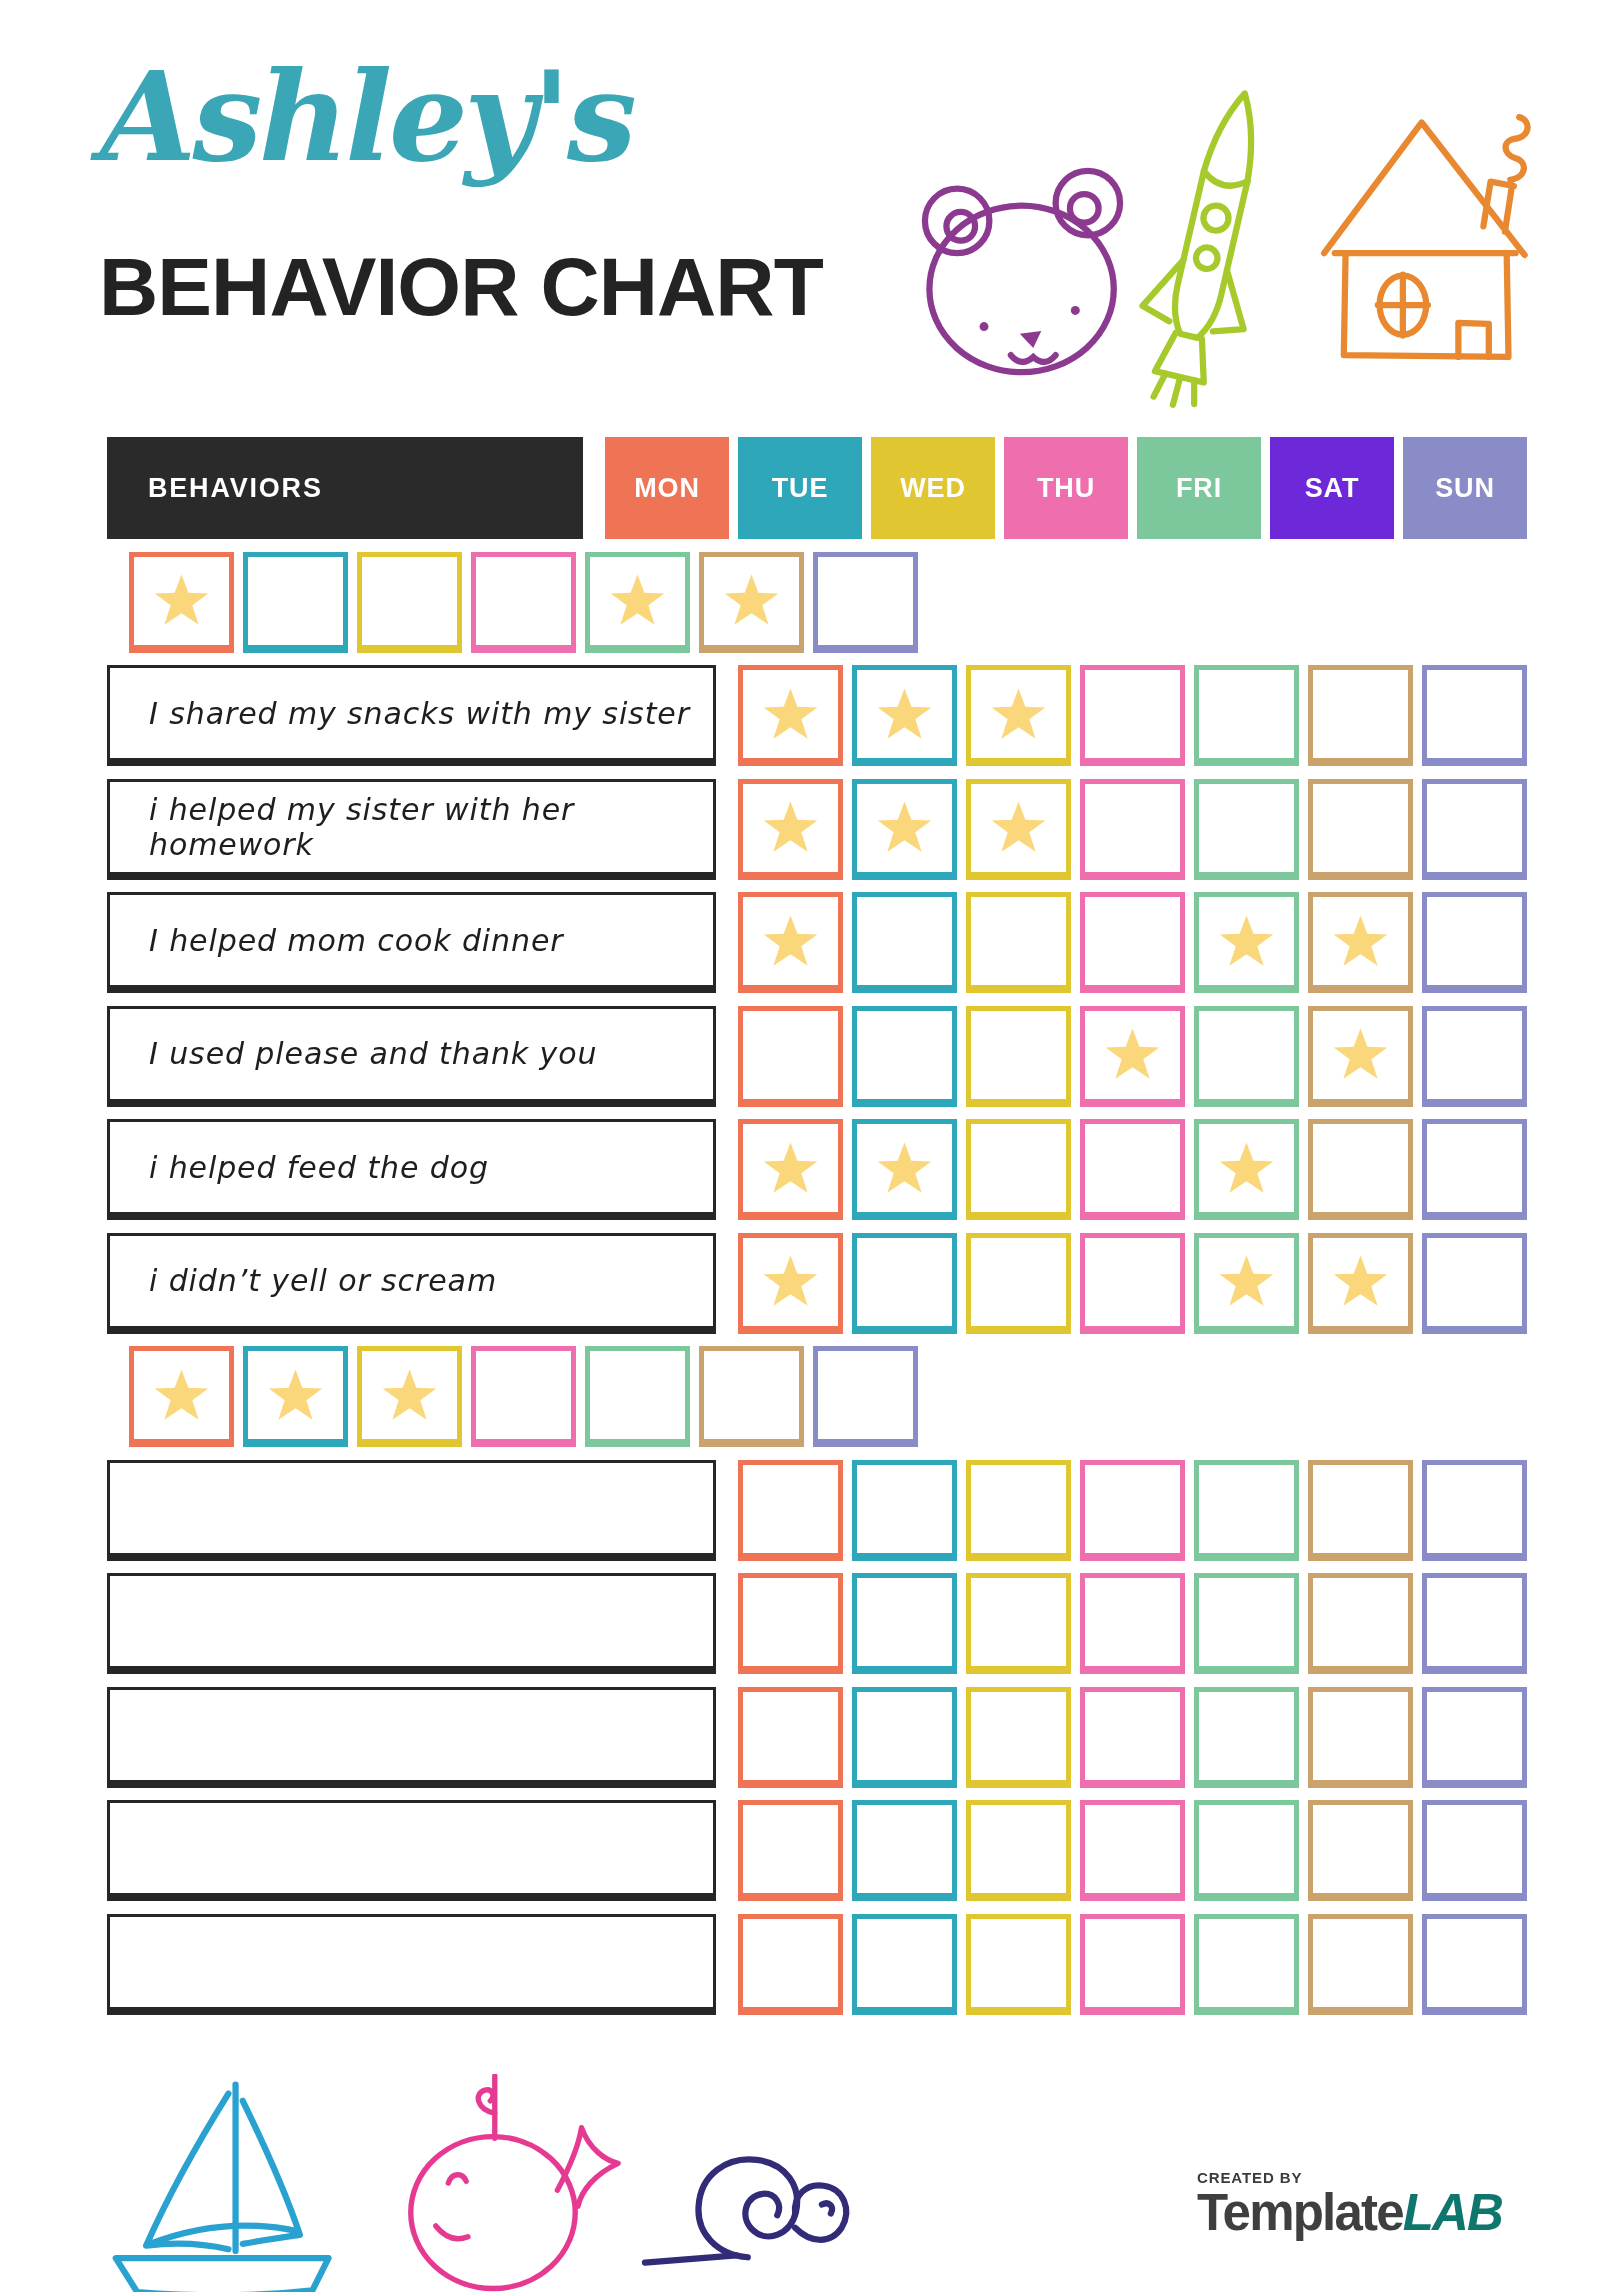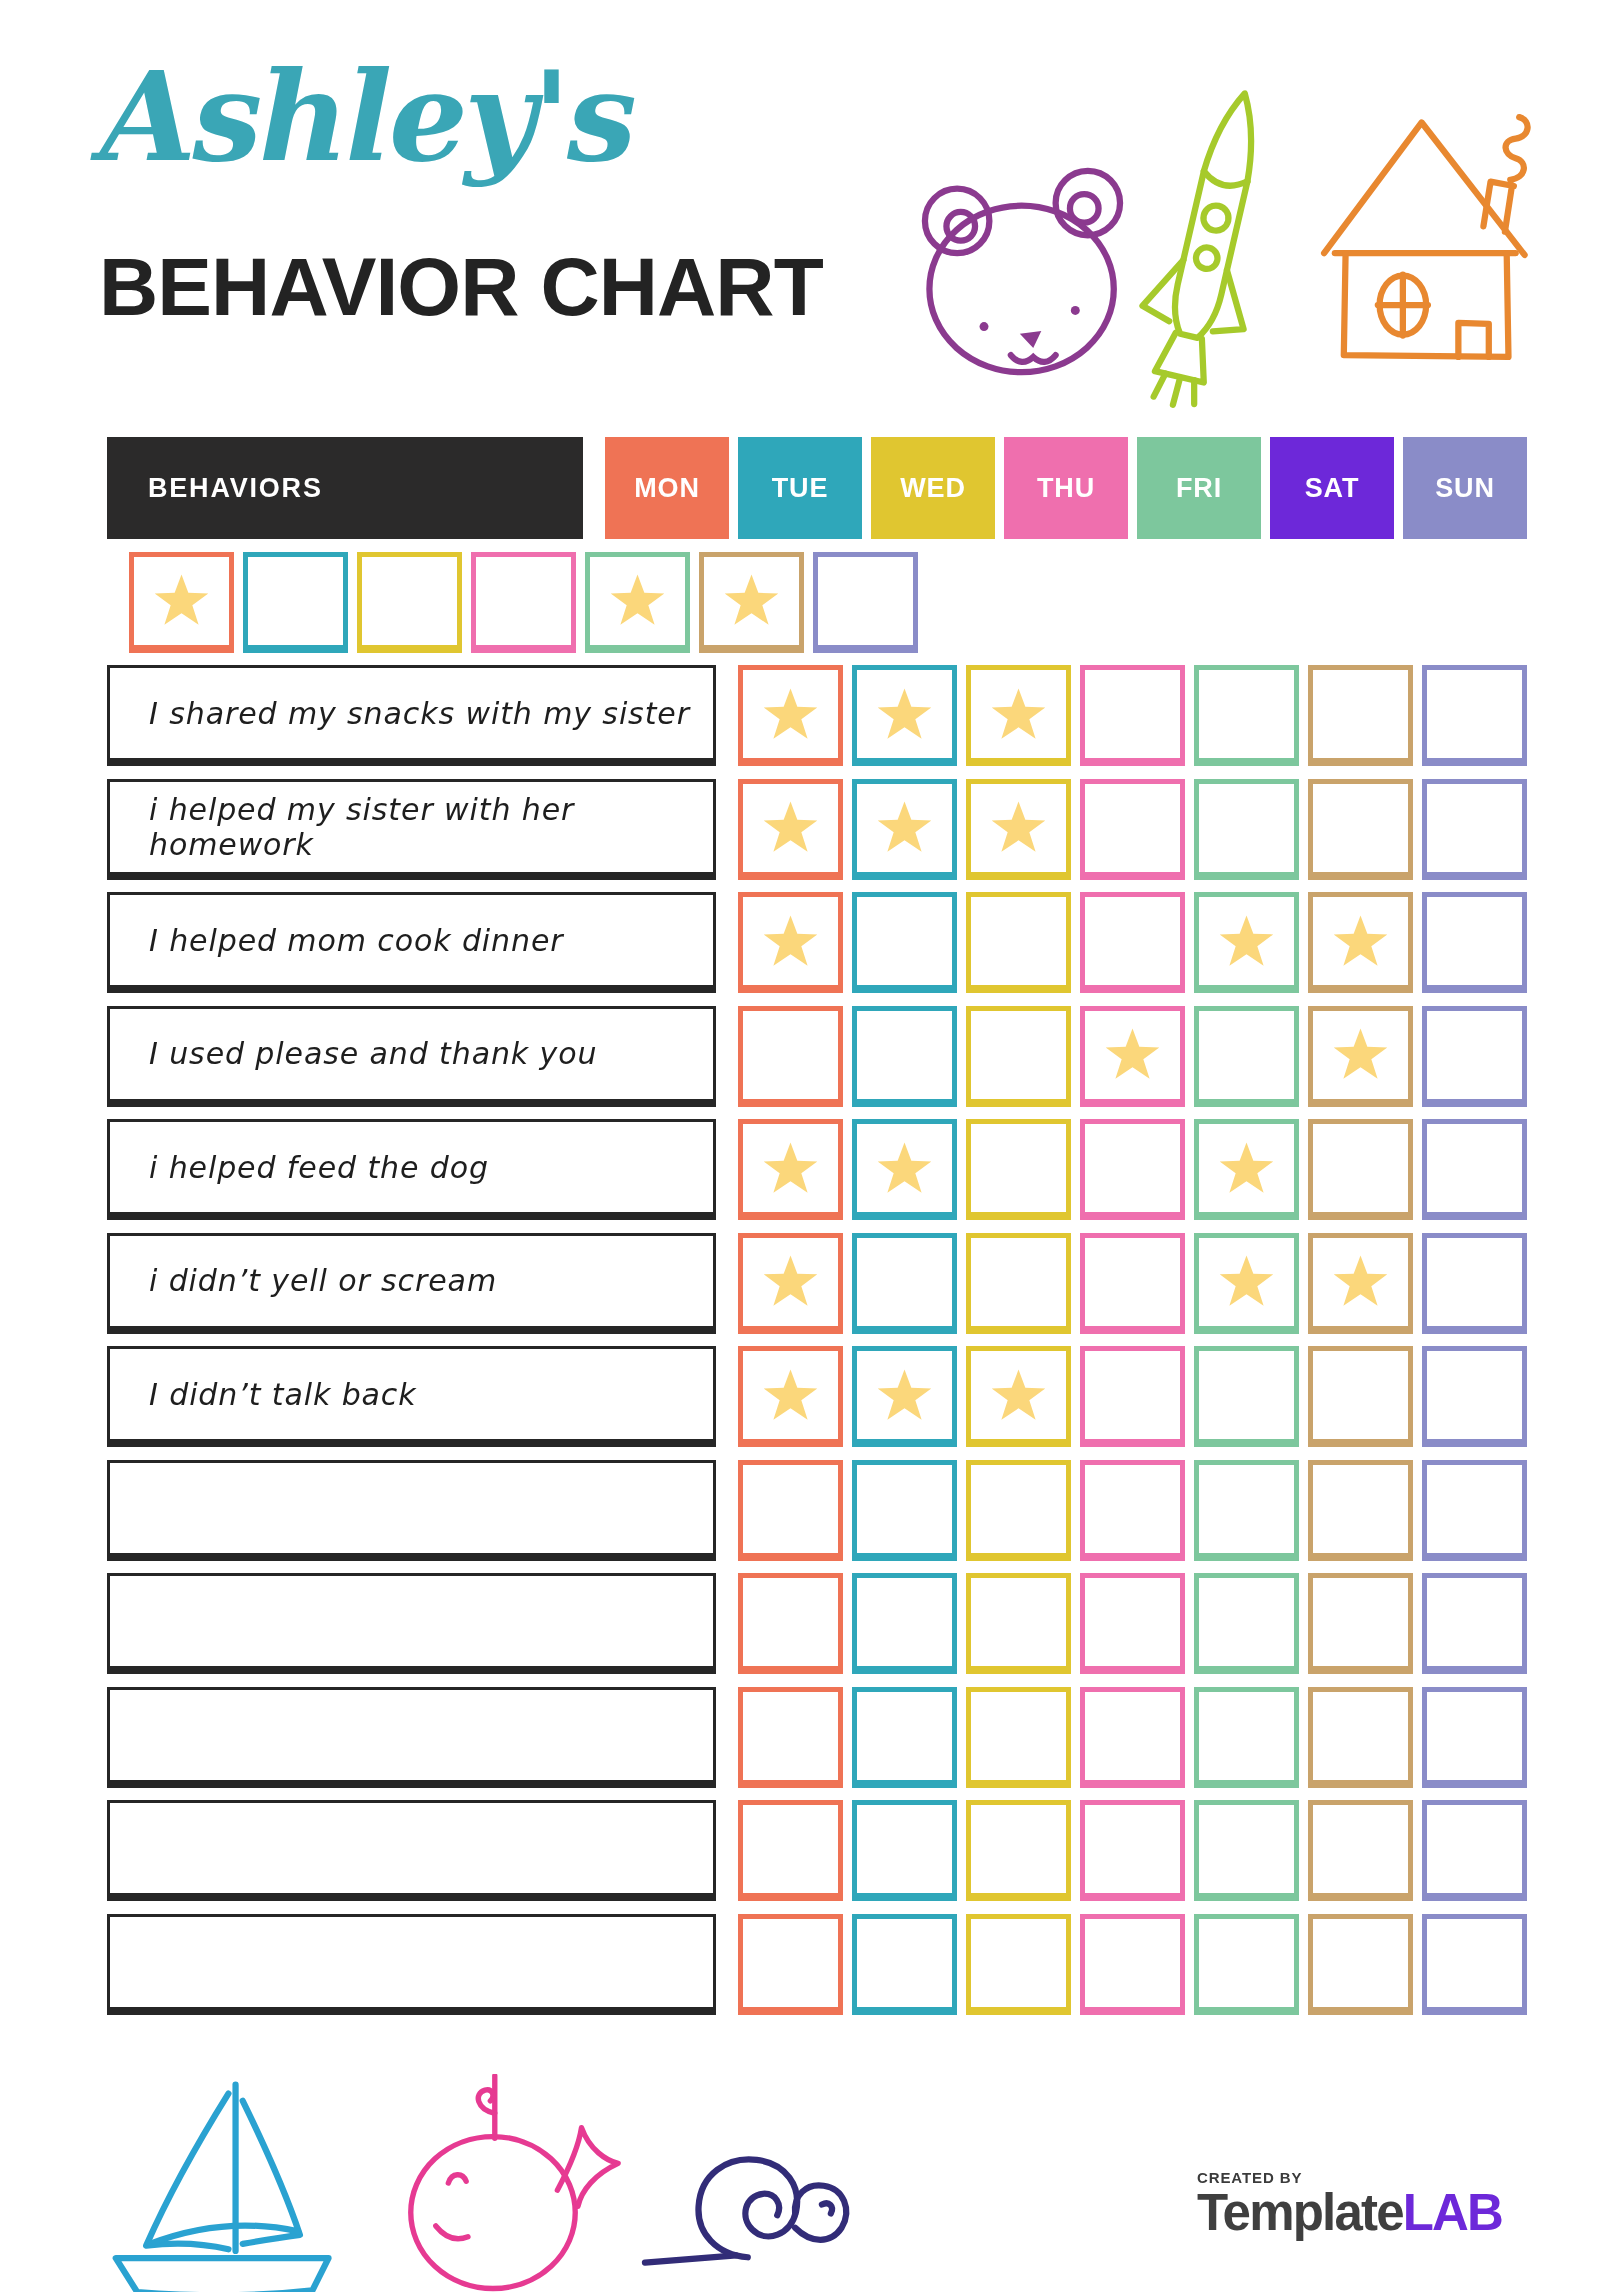--- a/index.html
+++ b/index.html
@@ -46,21 +46,21 @@
     width:105px; box-sizing:border-box; margin-left:9px; background:#ffffff;
     border:5.4px solid; border-bottom-width:8px;
     display:flex; align-items:center; justify-content:center;
   }
   .day-cell.first { margin-left:22.4px; }
 
   
   .brand { position:absolute; left:1197px; top:2169px; }
   .brand .created { font-size:15px; font-weight:bold; color:#3b3b3b; letter-spacing:0.9px; }
   .brand .name { font-size:51px; font-weight:bold; letter-spacing:-1.8px; color:#3f3f3f; margin-top:0.9px; line-height:1; }
-  .brand .lab { color:#6d28d9; }
+  .brand .lab { color:#0f766e;font-style:italic; }
 </style>
 </head>
 <body>
 
 <div class="page">
 
   <div class="script-title" style="color: rgb(58, 166, 182);">Ashley's</div>
   <div class="main-title">BEHAVIOR CHART</div>
 
   <svg class="top-doodles" width="627" height="358" viewBox="0 0 700 400">
@@ -254,21 +254,20 @@
             </svg>
           </div>
           <div class="day-cell" style="border-color: rgb(201, 163, 107);">
             <svg width="57" height="55" viewBox="0 0 100 95">
               <path d="M50,2 L62,34 L97,35 L69,56 L80,90 L50,70 L20,90 L31,56 L3,35 L38,34 Z" fill="#fbd77b"></path>
             </svg>
           </div>
           <div class="day-cell" style="border-color: rgb(138, 140, 200);"></div>
         </div>
         <div class="chart-row">
-          <div class="behavior-label">I didn’t talk back</div>
           <div class="day-cell first" style="border-color: rgb(239, 115, 85);">
             <svg width="57" height="55" viewBox="0 0 100 95">
               <path d="M50,2 L62,34 L97,35 L69,56 L80,90 L50,70 L20,90 L31,56 L3,35 L38,34 Z" fill="#fbd77b"></path>
             </svg>
           </div>
           <div class="day-cell" style="border-color: rgb(47, 167, 186);">
             <svg width="57" height="55" viewBox="0 0 100 95">
               <path d="M50,2 L62,34 L97,35 L69,56 L80,90 L50,70 L20,90 L31,56 L3,35 L38,34 Z" fill="#fbd77b"></path>
             </svg>
           </div>

